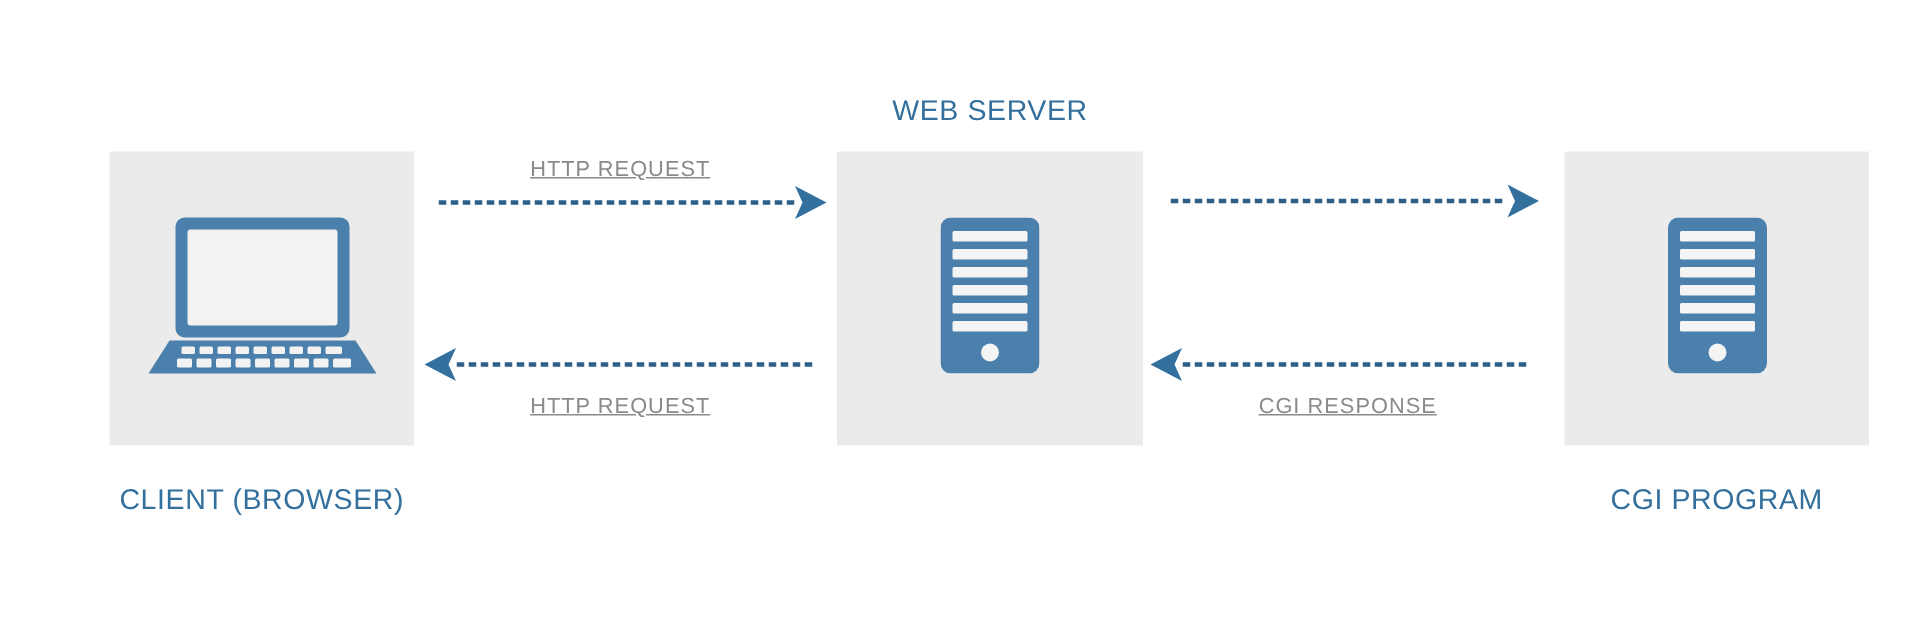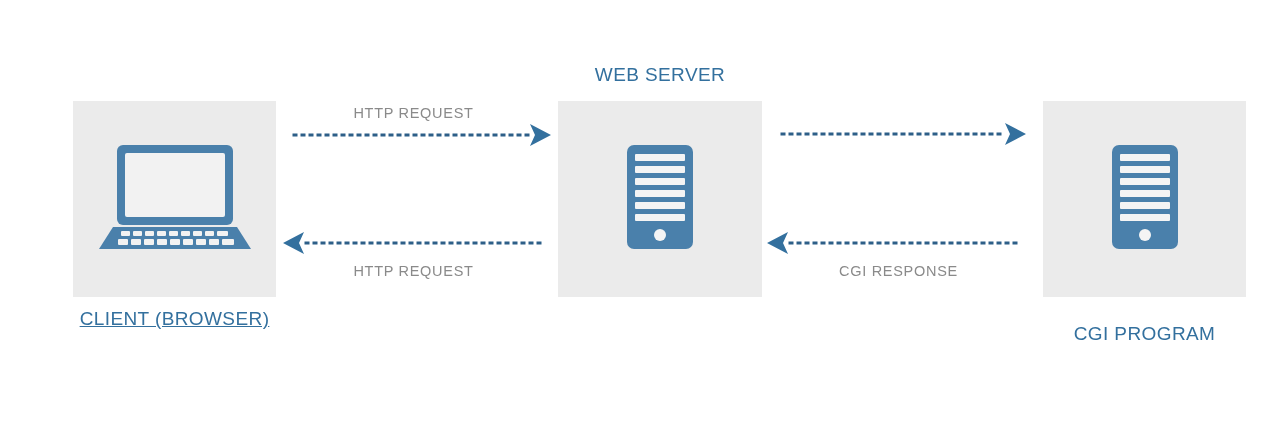--- a/index.html
+++ b/index.html
@@ -38,34 +38,35 @@
     color: #33709e;
     font-size: 19px;
     letter-spacing: 0.4px;
     white-space: nowrap;
     text-align: center;
   }
   #caption-server {
     left: 558px; top: 64px; width: 204px;
   }
   #caption-client {
-    left: 73px; top: 308px; width: 203px; text-decoration: underline;
+    left: 73px; top: 323px; width: 203px;
   }
   #caption-cgi {
     left: 1043px; top: 323px; width: 203px; text-align: center;
   }
 
   
   .flow-label {
     position: absolute;
     color: #8a8a8a;
     font-size: 14.5px;
     letter-spacing: 0.7px;
     white-space: nowrap;
     text-align: center;
+    text-decoration: underline;
   }
   #label-http-request  { left: 286px; top: 105px; width: 255px; }
   #label-http-response { left: 286px; top: 263px; width: 255px; }
   #label-cgi-call      { left: 772px; top: 103px; width: 253px; }
   #label-cgi-response  { left: 772px; top: 263px; width: 253px; }
 
   
   .arrow-layer {
     position: absolute;
     left: 0; top: 0;

